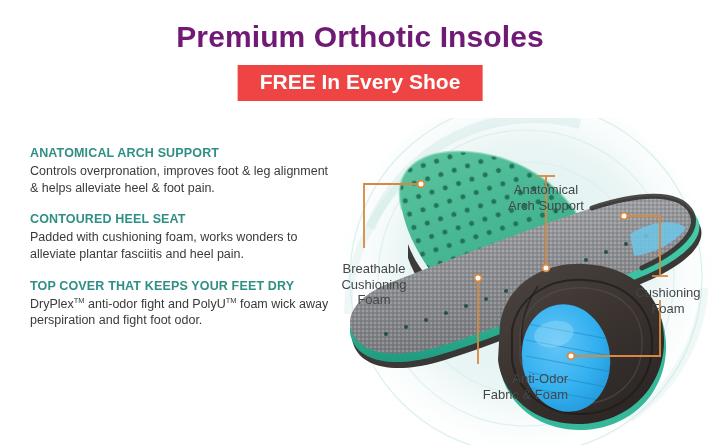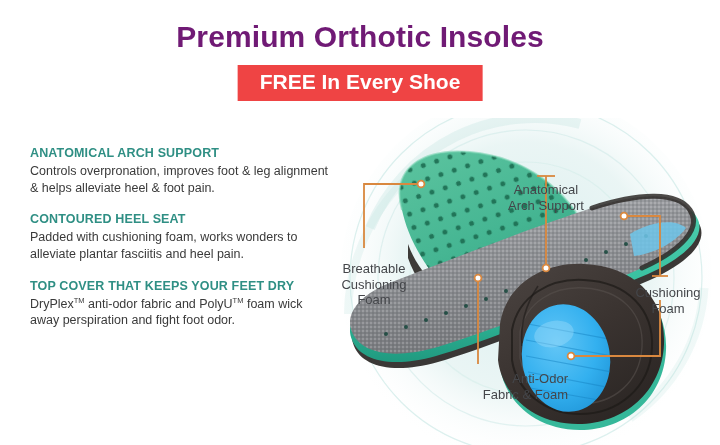--- a/index.html
+++ b/index.html
@@ -69,21 +69,21 @@
     </div>
 
     <div class="feat">
       <div class="feat-h">CONTOURED HEEL SEAT</div>
       <div class="feat-b">Padded with cushioning foam, works wonders to alleviate plantar fasciitis and heel pain.</div>
     </div>
 
 
     <div class="feat">
       <div class="feat-h">TOP COVER THAT KEEPS YOUR FEET DRY</div>
-      <div class="feat-b"><span>DryPlex</span><sup>TM</sup><span> anti-odor fabric and PolyU</span><sup>TM</sup><span> foam wick away perspiration and fight foot odor.</span></div>
+      <div class="feat-b"><span>DryPlex</span><sup>TM</sup><span> anti-odor fight and PolyU</span><sup>TM</sup><span> foam wick away perspiration and fight foot odor.</span></div>
     </div>
 
   </div>
 
   <div class="diagram">
 
     <svg width="390" height="327" viewBox="0 0 390 327">
       <defs>
 
         <radialGradient id="halo" cx="50%" cy="47%" r="54%">

